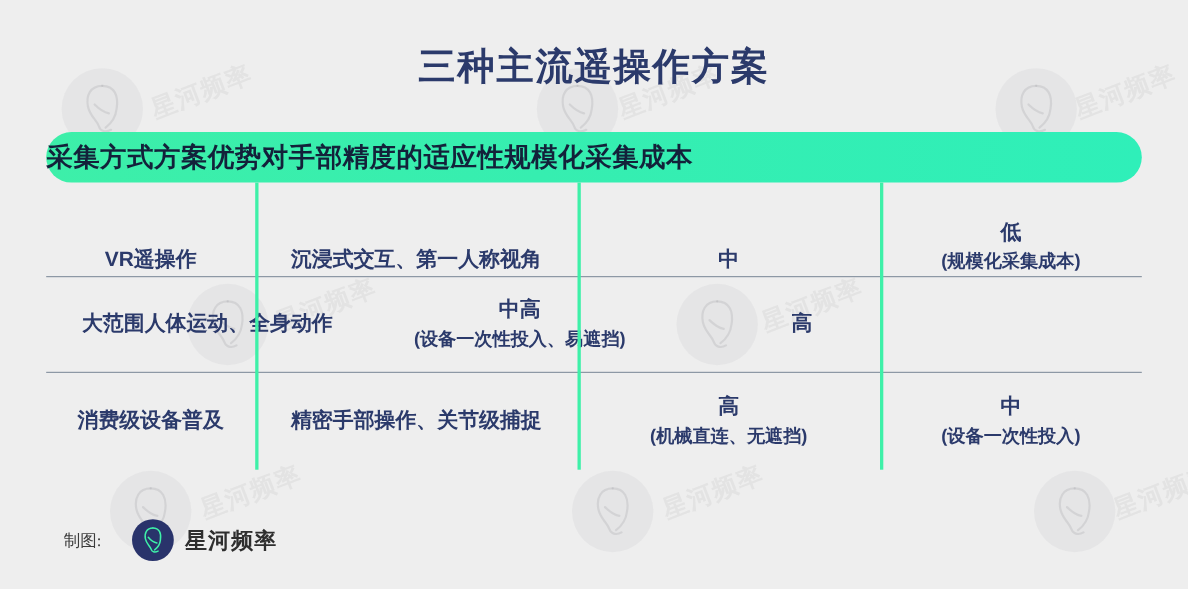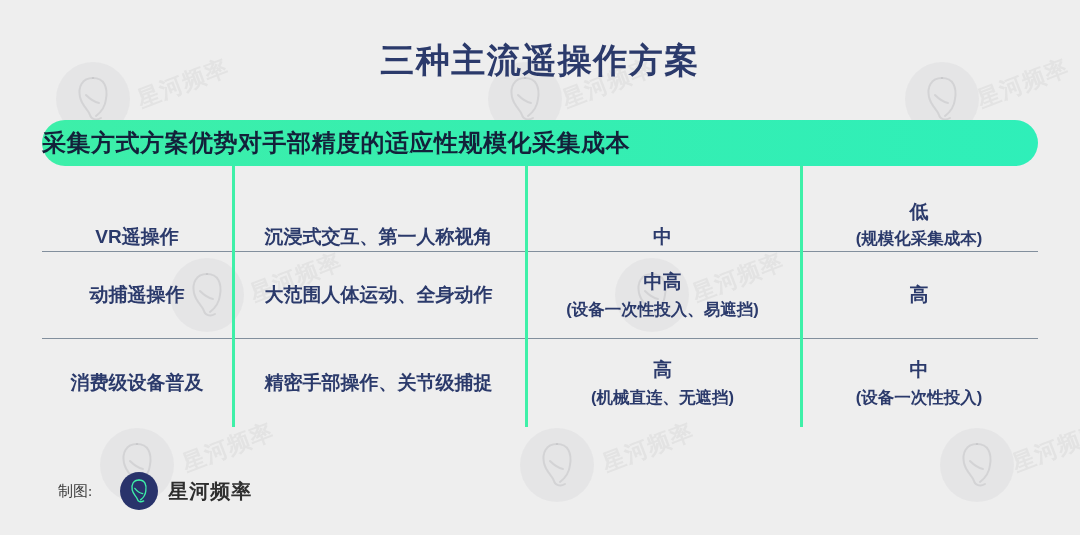--- a/index.html
+++ b/index.html
@@ -265,21 +265,20 @@
         <span class="main">中</span>
       </div>
       <div class="cell c4">
         <span class="main">低</span>
         <span class="sub">(规模化采集成本)</span>
       </div>
     </div>
     <div class="row-sep"></div>
 
     <div class="row row-h2">
-      <div class="cell c1 single">动捕遥操作</div>
       <div class="cell c2 single">大范围人体运动、全身动作</div>
       <div class="cell c3">
         <span class="main">中高</span>
         <span class="sub">(设备一次性投入、易遮挡)</span>
       </div>
       <div class="cell c4">
         <span class="main">高</span>
       </div>
     </div>
     <div class="row-sep"></div>

